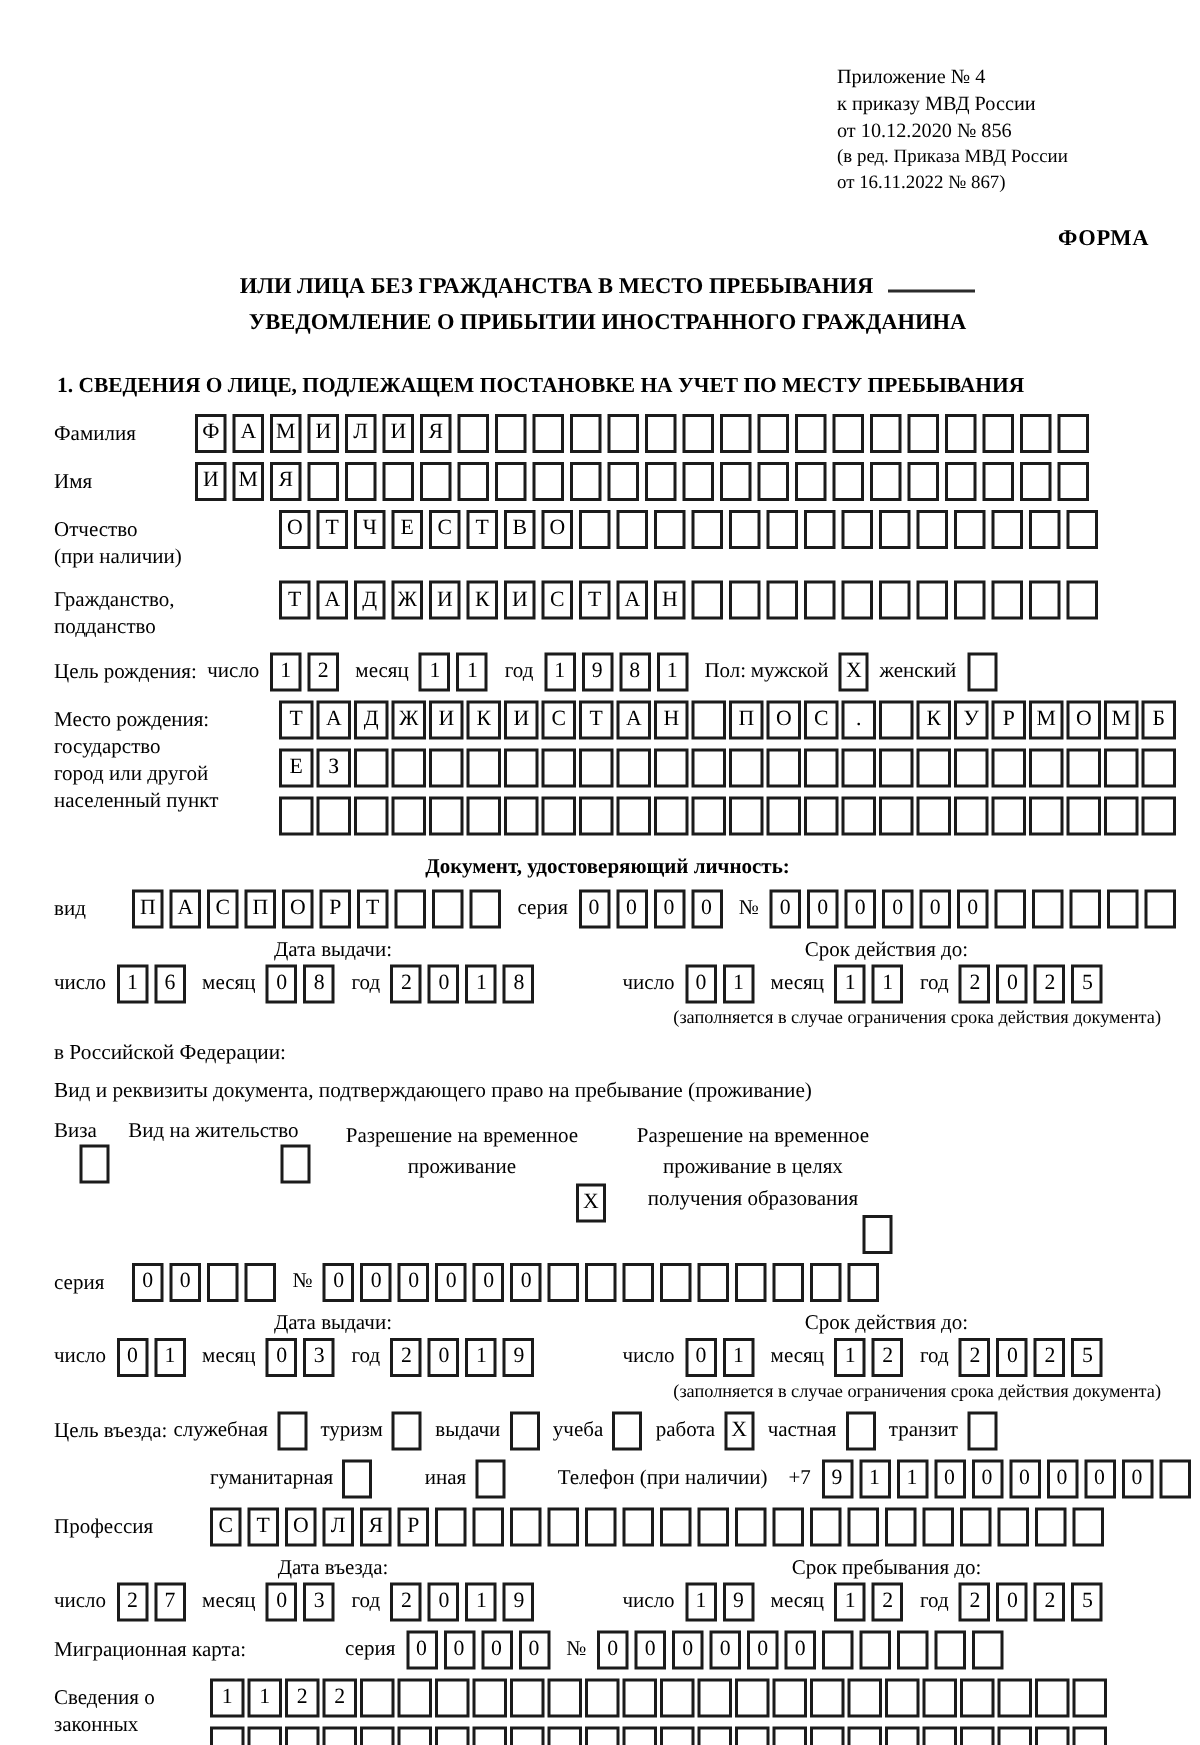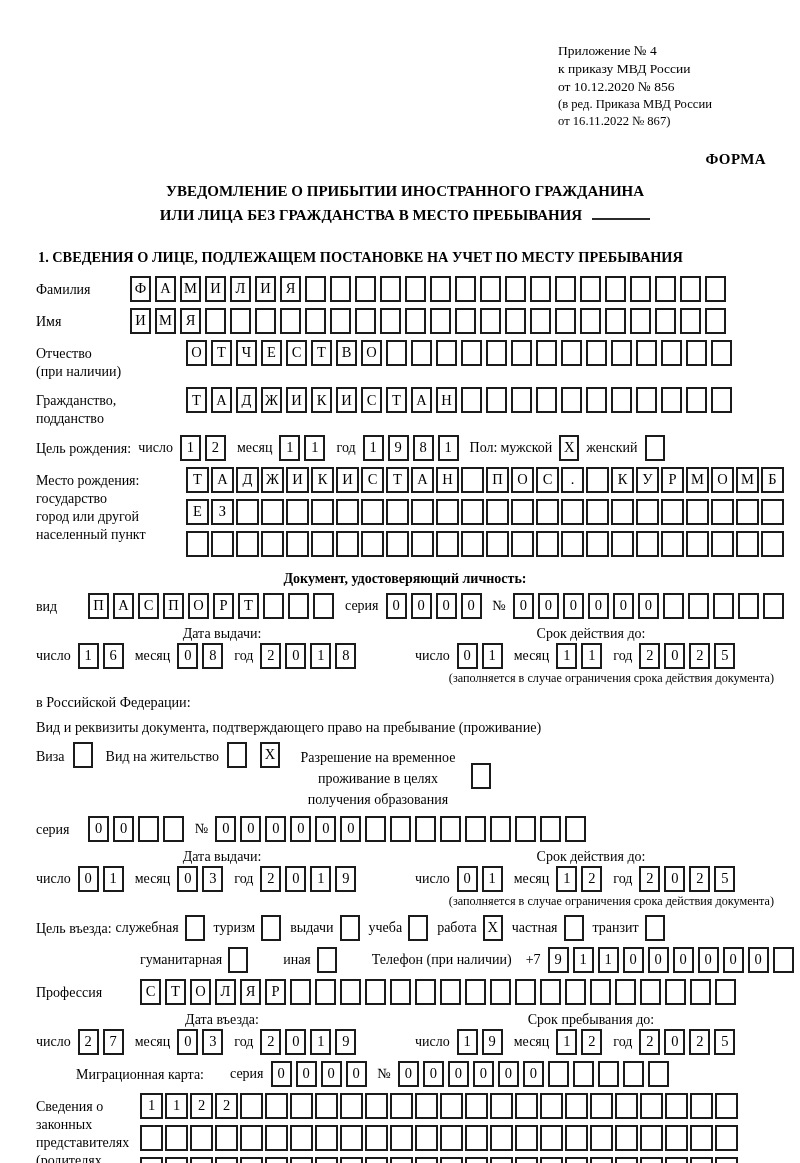--- a/index.html
+++ b/index.html
@@ -12,21 +12,21 @@
   .annex .amend { font-size:12.6px; }
   .form-label { text-align:right; font-weight:700; font-size:15px; margin:22px 8px 0 0; letter-spacing:.4px; }
 
   .title { text-align:center; font-weight:700; font-size:15px; line-height:1.55; margin-top:12px; }
   .blank-underline { display:inline-block; width:58px; height:12px; border-bottom:2px solid #2b2b2b; margin-left:10px; }
 
   .sec-heading { font-weight:700; font-size:14.3px; margin:22px 0 10px 2px; }
 
   .frow { display:flex; align-items:flex-start; margin-top:6px; }
   .lbl { flex:0 0 auto; padding-top:5px; line-height:1.3; }
-  .w94 { width:94px; } .w150 { width:150px; } .w104 { width:104px; } .w168 { width:168px;text-align:right; }
+  .w94 { width:94px; } .w150 { width:150px; } .w104 { width:104px; } .w168 { width:168px; }
 
   .cells { display:inline-flex; flex:0 0 auto; }
   .cell { width:21px; height:26px; border:2px solid #1b1b1b; margin-right:4px;
           display:inline-flex; align-items:center; justify-content:center;
           font-size:14.5px; flex:0 0 auto; }
   .tight .cell { width:23px; margin-right:2px; }
   .cbox { width:20px; height:26px; border:2px solid #1b1b1b; display:inline-flex;
           align-items:center; justify-content:center; font-size:14.5px; font-weight:400; flex:0 0 auto; }
 
   .dlbl { padding-top:5px; margin:0 7px; flex:0 0 auto; }
@@ -35,21 +35,21 @@
   .center-bold { text-align:center; font-weight:700; font-size:14px; margin-top:8px; }
 
   .two-col { display:flex; margin-top:7px; }
   .col-l { width:372px; } .col-r { flex:1; }
   .dhead { text-align:center; font-size:14px; margin-bottom:1px; }
   .dgroup { display:flex; align-items:flex-start; }
   .footnote { font-size:12.2px; margin-top:2px; text-align:right; }
 
   .intro { margin-top:8px; font-size:14.2px; }
   .opts { margin-top:6px; align-items:flex-start; }
-  .opt { display:flex; align-items:center; margin-right:13px; }
+  .opt { display:flex; align-items:flex-end; margin-right:13px;flex-direction:column; }
   .opt-lbl { padding-top:5px; margin-right:8px; }
   .opt-multi .opt-lbl { text-align:center; line-height:1.5; }
   .wrap176 { width:176px; } .wrap170 { width:170px; }
 
   .pitem { display:inline-flex; align-items:flex-start; margin-right:9px;justify-content:center; }
   .pname { padding-top:5px; margin-right:6px; }
   .indent100 { margin-left:104px; }
   .gap-l { margin-left:26px; }
 </style>
 </head>
@@ -61,22 +61,22 @@
     <div>Приложение № 4</div>
     <div>к приказу МВД России</div>
     <div>от 10.12.2020 № 856</div>
     <div class="amend">(в ред. Приказа МВД России</div>
     <div class="amend">от 16.11.2022 № 867)</div>
   </div>
 
   <div class="form-label">ФОРМА</div>
 
   <div class="title">
+    <div><span>ИЛИ ЛИЦА БЕЗ ГРАЖДАНСТВА В МЕСТО ПРЕБЫВАНИЯ</span><span class="blank-underline"></span></div>
     <div>УВЕДОМЛЕНИЕ О ПРИБЫТИИ ИНОСТРАННОГО ГРАЖДАНИНА</div>
-    <div><span>ИЛИ ЛИЦА БЕЗ ГРАЖДАНСТВА В МЕСТО ПРЕБЫВАНИЯ</span><span class="blank-underline"></span></div>
   </div>
 
   <div class="sec-heading">1. СВЕДЕНИЯ О ЛИЦЕ, ПОДЛЕЖАЩЕМ ПОСТАНОВКЕ НА УЧЕТ ПО МЕСТУ ПРЕБЫВАНИЯ</div>
 
   <div class="frow">
     <span class="lbl w94">Фамилия</span>
     <span class="cells">
         <span class="cell">Ф</span>
         <span class="cell">А</span>
         <span class="cell">М</span>
@@ -404,20 +404,21 @@
   <div class="frow opts">
     <span class="opt">
       <span class="opt-lbl">Виза</span>
       <span class="cbox"></span>
     </span>
     <span class="opt">
       <span class="opt-lbl">Вид на жительство</span>
       <span class="cbox"></span>
     </span>
     <span class="opt opt-multi">
+      <span class="opt-lbl wrap176">Разрешение на временное проживание</span>
       <span class="cbox">X</span>
     </span>
     <span class="opt opt-multi">
       <span class="opt-lbl wrap170">Разрешение на временное проживание в целях получения образования</span>
       <span class="cbox"></span>
     </span>
   </div>
 
   <div class="frow">
     <span class="lbl" style="width:52px">серия</span>

